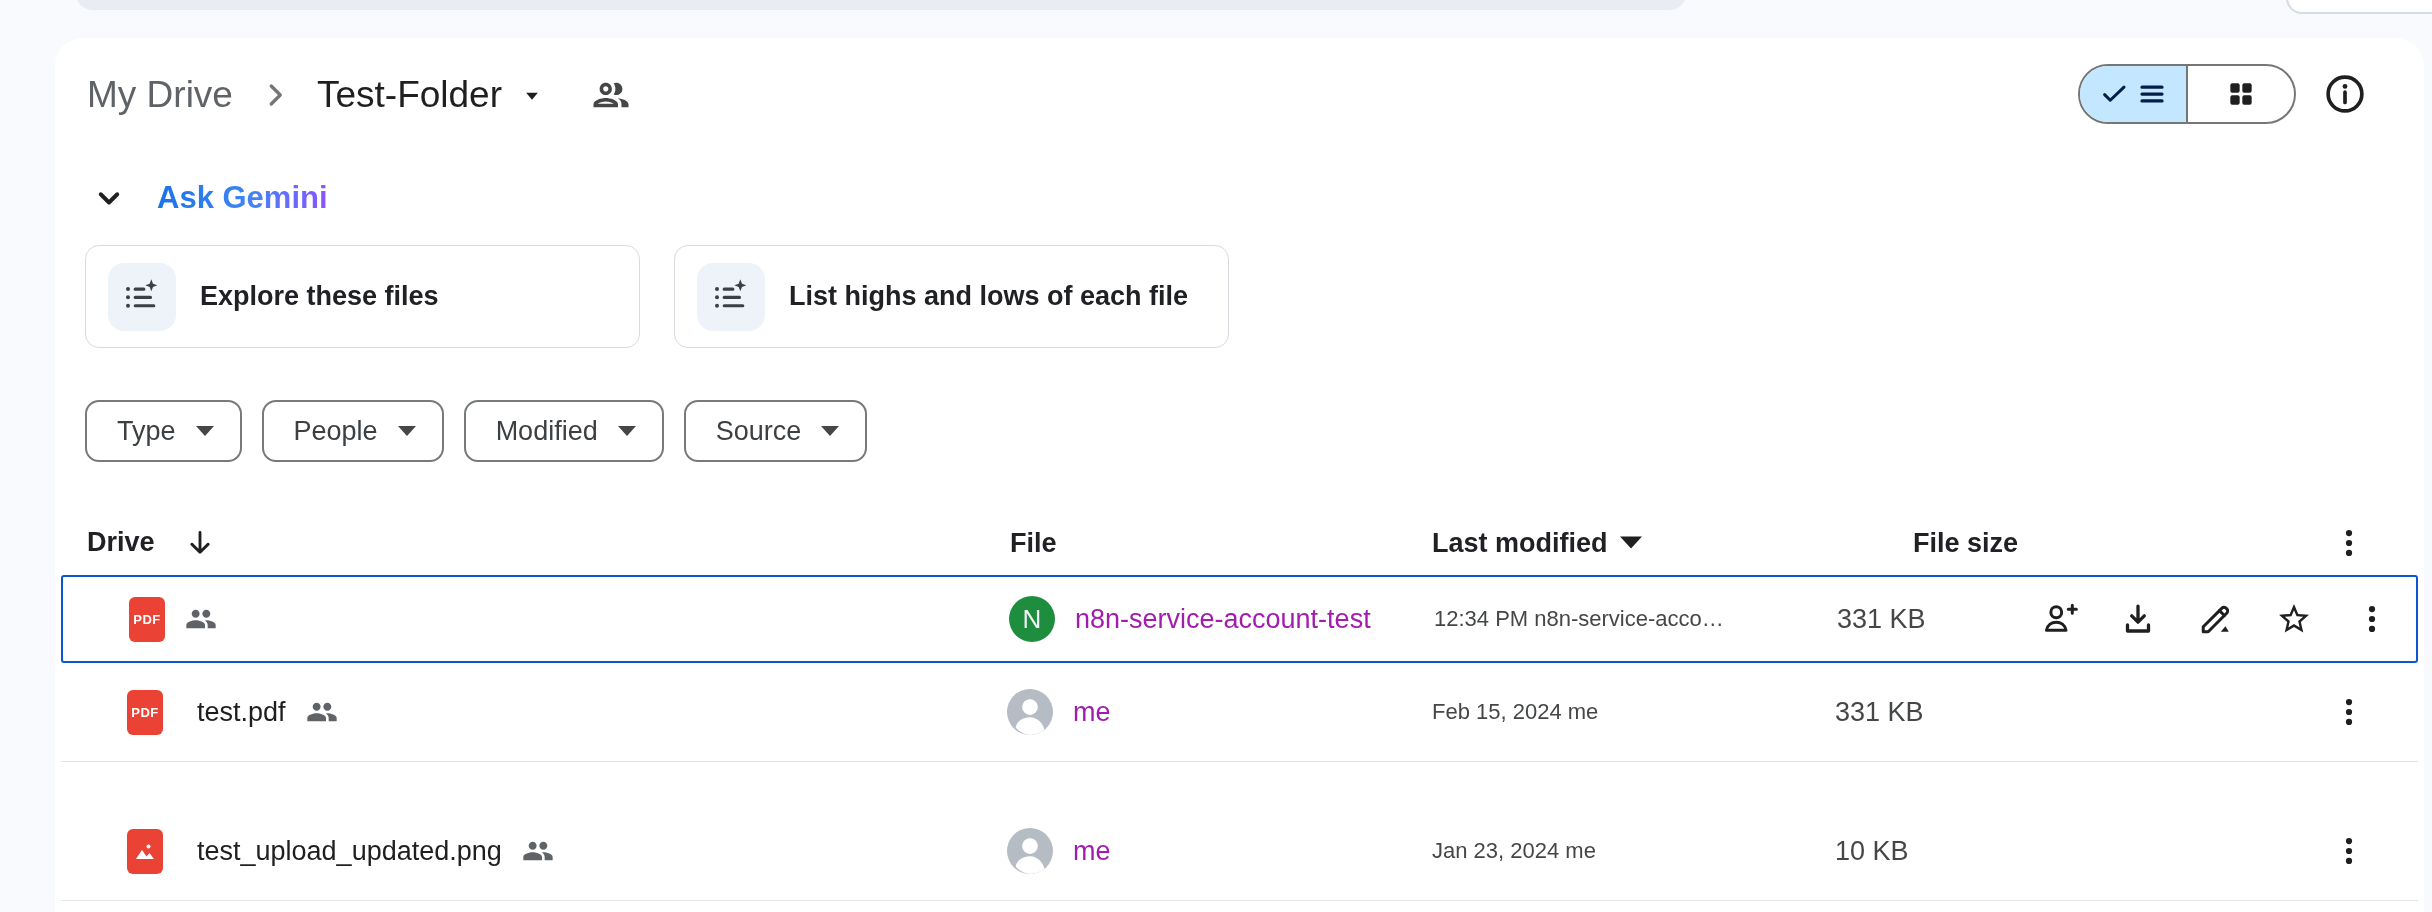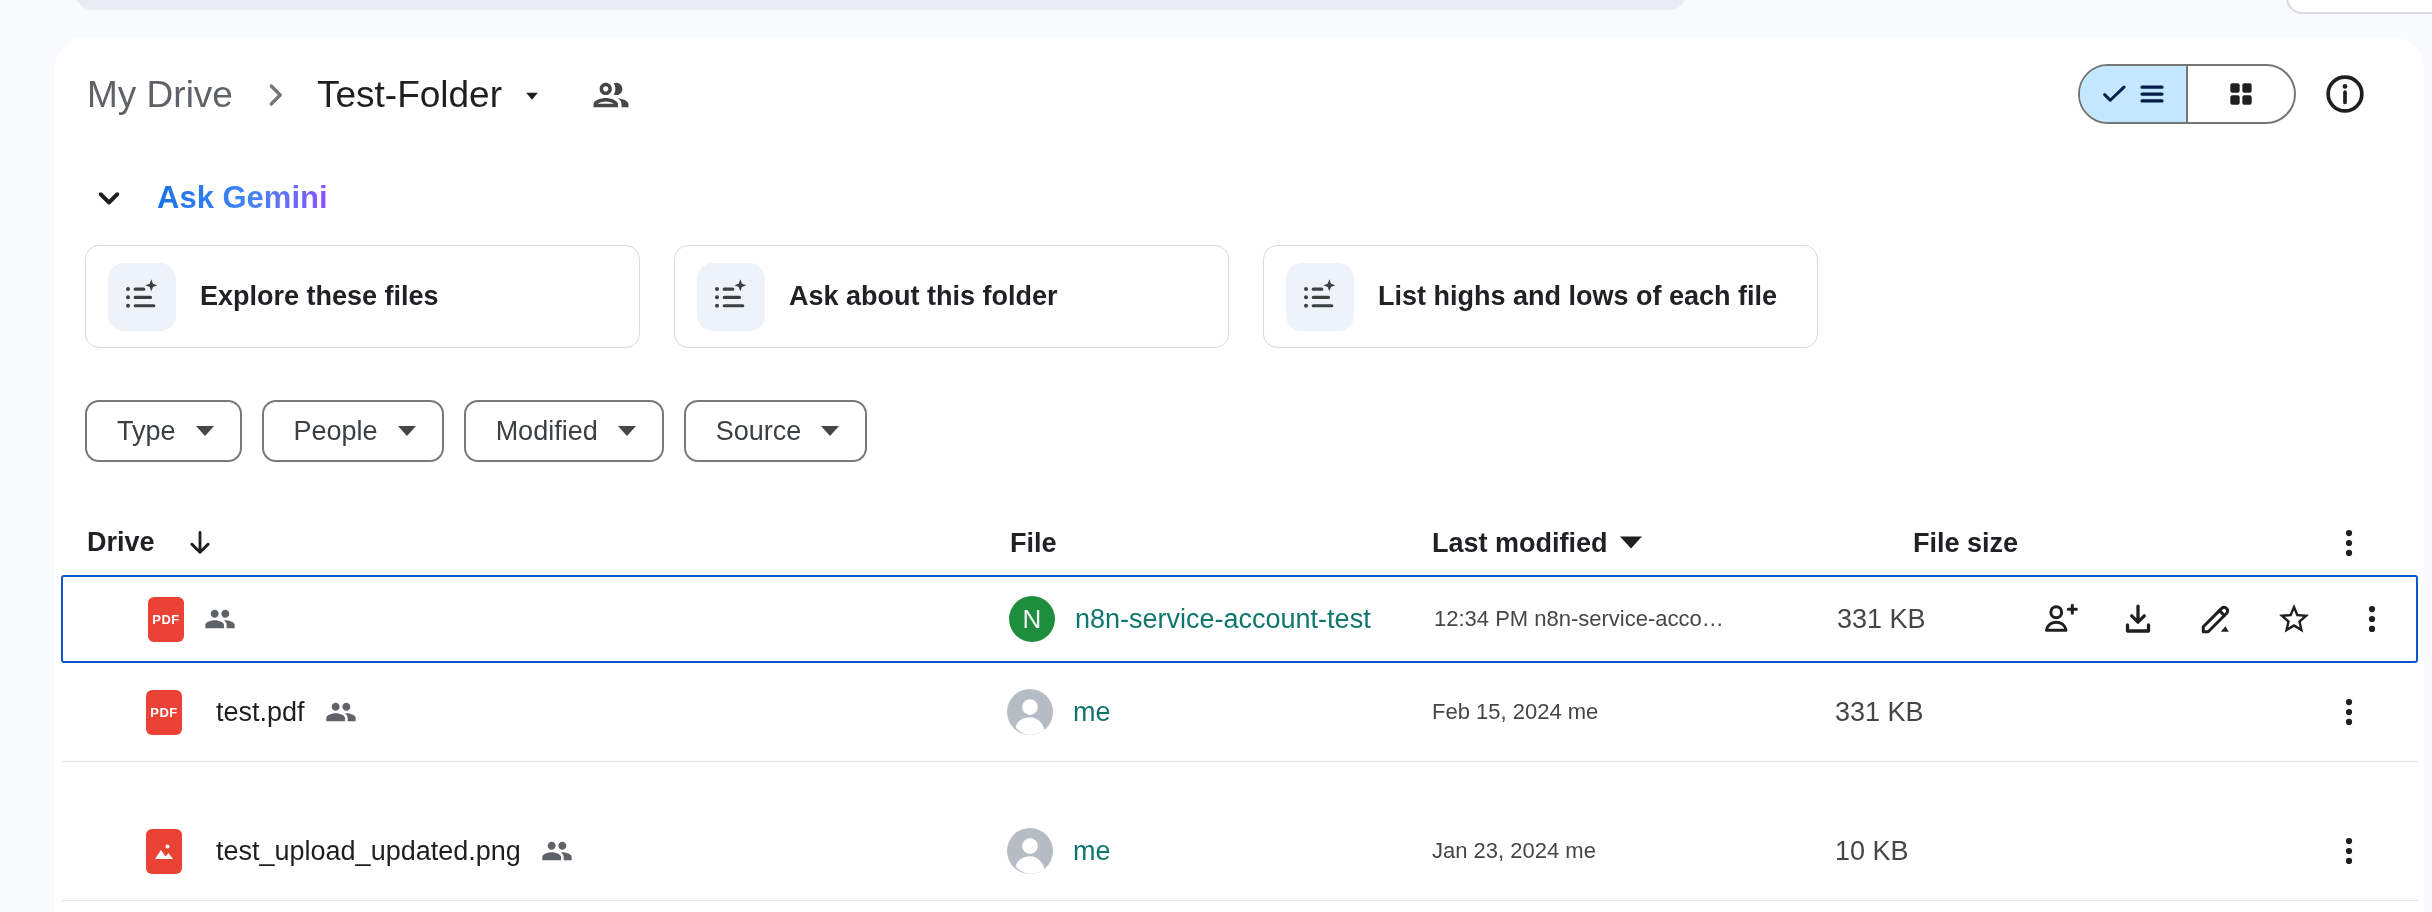--- a/index.html
+++ b/index.html
@@ -63,29 +63,29 @@
     border-right:11px solid transparent; border-top:12px solid #1f1f1f; }
   .th-size { left:1858px; }
   .kebab-btn { position:absolute; top:50%; transform:translateY(-50%); left:2272px; width:44px; height:44px;
     background:none; border:none; display:flex; align-items:center; justify-content:center; cursor:pointer; }
   
   .frow { position:absolute; left:6px; width:2357px; background:#fff; }
   .frow.selected { top:537px; height:88px; border:2px solid #0b57d0; border-radius:3px; }
   .frow.r2 { top:625px; height:99px; border-bottom:1px solid #e1e3e6; }
   .frow.r3 { top:764px; height:99px; border-bottom:1px solid #e1e3e6; }
   .cell { position:absolute; top:0; bottom:0; display:flex; align-items:center; }
-  .c-name { left:66px;margin-left:19px; }
+  .c-name { left:66px; }
   .file-badge { width:36px; height:45px; border-radius:6px; background:#ea4335; color:#fff;
     display:flex; align-items:center; justify-content:center; font-size:13px; font-weight:bold; letter-spacing:.5px; }
   .fname { margin-left:34px; font-size:27px; color:#1f1f1f; }
   .shared-ic { margin-left:20px; display:flex; }
   .c-owner { left:946px; }
   .avatar { width:46px; height:46px; border-radius:50%; display:flex; align-items:center; justify-content:center; }
   .avatar.green { background:#1e8e3e; color:#f1f3f4; font-size:26px; }
-  .owner-txt { margin-left:20px; font-size:27px; color:#0f766e; }
+  .owner-txt { margin-left:20px; font-size:27px; color:#a21caf; }
   .c-mod { left:1371px; font-size:22px; color:#444746; }
   .c-size { left:1774px; font-size:27px; color:#444746; }
   .row-actions { position:absolute; top:0; bottom:0; left:1972px; display:flex; align-items:center; gap:28px; }
   .act-btn { width:50px; height:50px; background:none; border:none; display:flex;
     align-items:center; justify-content:center; cursor:pointer; }
   .row-kebab { position:absolute; top:50%; transform:translateY(-50%); left:2266px; width:44px; height:44px;
     background:none; border:none; display:flex; align-items:center; justify-content:center; cursor:pointer; }
 </style>
 </head>
 <body>
@@ -175,34 +175,20 @@
           <svg width="40" height="40" viewBox="0 0 24 24" fill="#3c4043">
               <circle cx="3.6" cy="7.2" r="1.2"></circle>
               <circle cx="3.6" cy="12.2" r="1.2"></circle>
               <circle cx="3.6" cy="17.2" r="1.2"></circle>
               <rect x="7" y="6.3" width="7" height="1.9" rx=".9"></rect>
               <rect x="7" y="11.3" width="11" height="1.9" rx=".9"></rect>
               <rect x="7" y="16.3" width="13" height="1.9" rx=".9"></rect>
               <path d="M17.6 1.4l1 2.6 2.6 1-2.6 1-1 2.6-1-2.6-2.6-1 2.6-1z"></path>
             </svg>
         </span>
-        <span class="lbl">Ask about this folder</span>
-      </div>
-      <div class="g-chip">
-        <span class="tile">
-          <svg width="40" height="40" viewBox="0 0 24 24" fill="#3c4043">
-              <circle cx="3.6" cy="7.2" r="1.2"></circle>
-              <circle cx="3.6" cy="12.2" r="1.2"></circle>
-              <circle cx="3.6" cy="17.2" r="1.2"></circle>
-              <rect x="7" y="6.3" width="7" height="1.9" rx=".9"></rect>
-              <rect x="7" y="11.3" width="11" height="1.9" rx=".9"></rect>
-              <rect x="7" y="16.3" width="13" height="1.9" rx=".9"></rect>
-              <path d="M17.6 1.4l1 2.6 2.6 1-2.6 1-1 2.6-1-2.6-2.6-1 2.6-1z"></path>
-            </svg>
-        </span>
         <span class="lbl">List highs and lows of each file</span>
       </div>
     </div>
 
     <div class="filters-row">
       <button class="f-chip">
         <span>Type</span>
         <span class="f-caret"></span>
       </button>
       <button class="f-chip">

